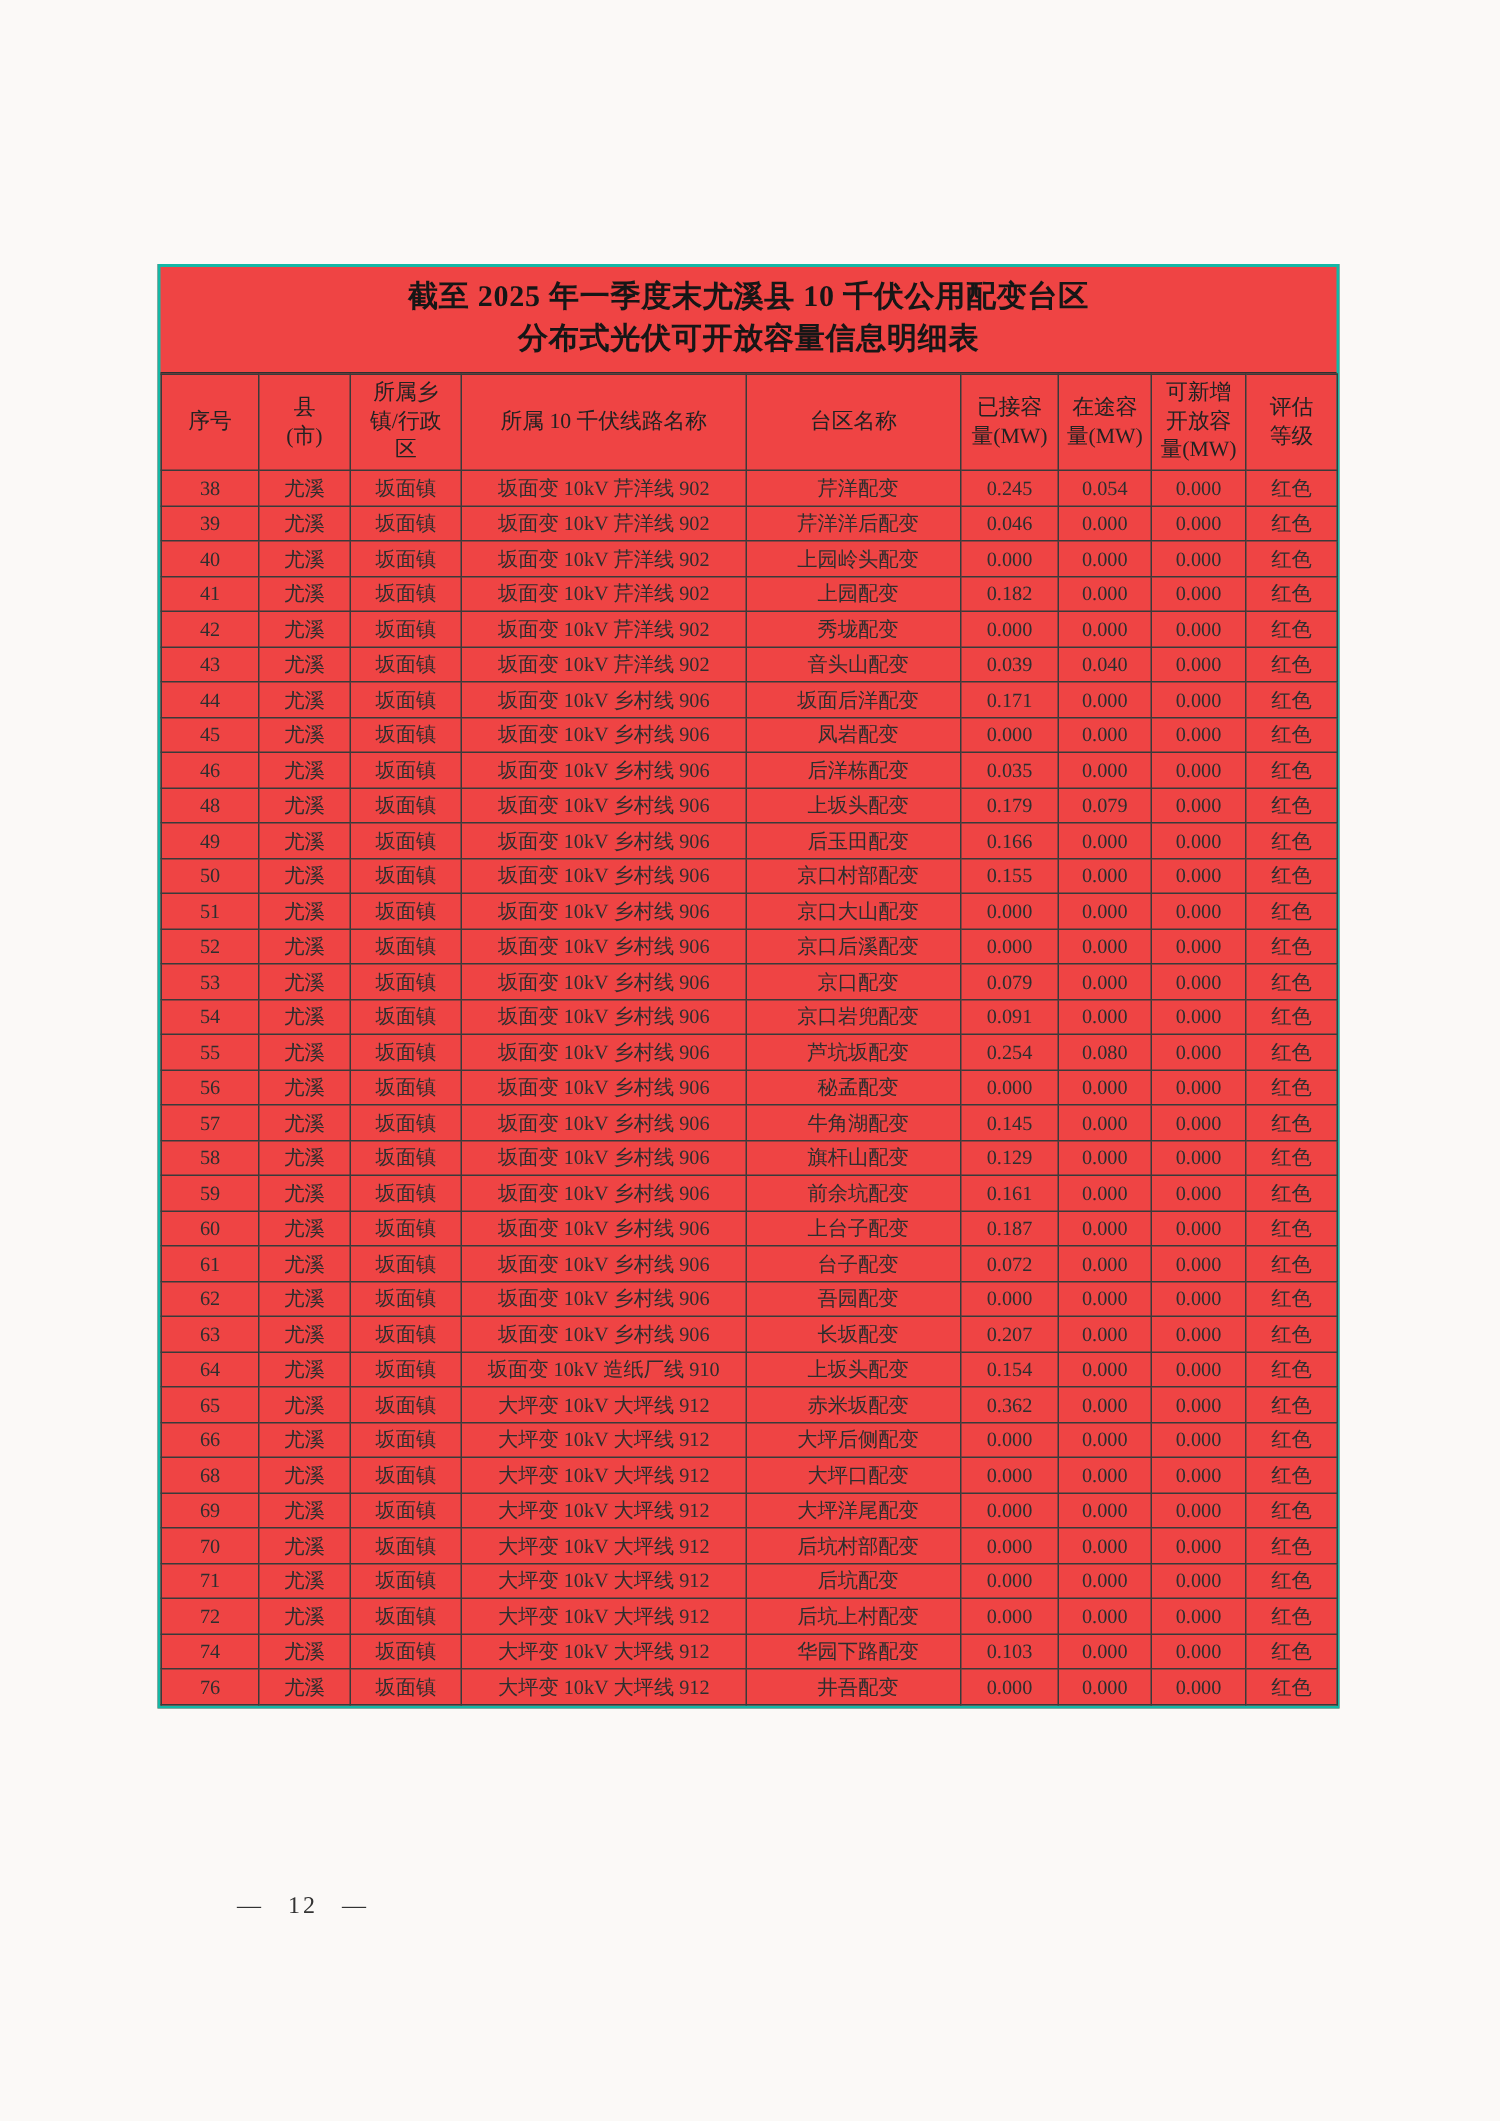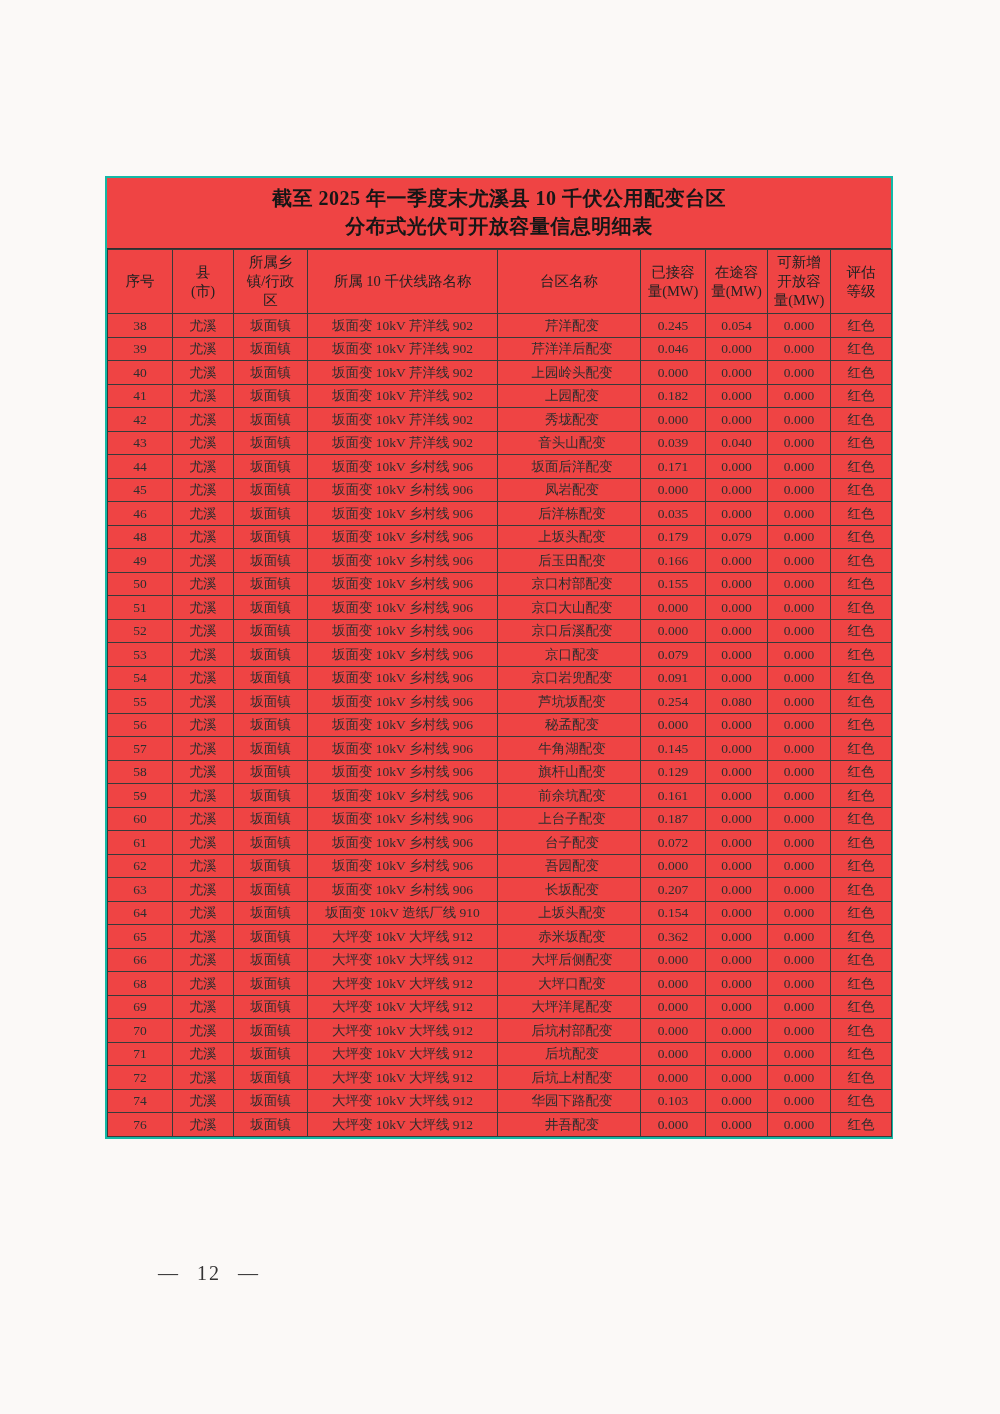--- a/index.html
+++ b/index.html
@@ -76,21 +76,21 @@
     text-align: center;
     padding-left: 8px;
   }
   td.col-no, td.col-connected, td.col-in_transit, td.col-new_open {
     font-family: "Liberation Serif", "DejaVu Serif", serif;
   }
   .page-footer {
     position: absolute;
     left: 158px;
     top: 1262px;
-    font-size: 20px;
+    font-size: 16px;
     color: #333333;
     letter-spacing: 2px;
     word-spacing: 10px;
   }
 </style>
 </head>
 <body>
 
 <div class="page">
 

